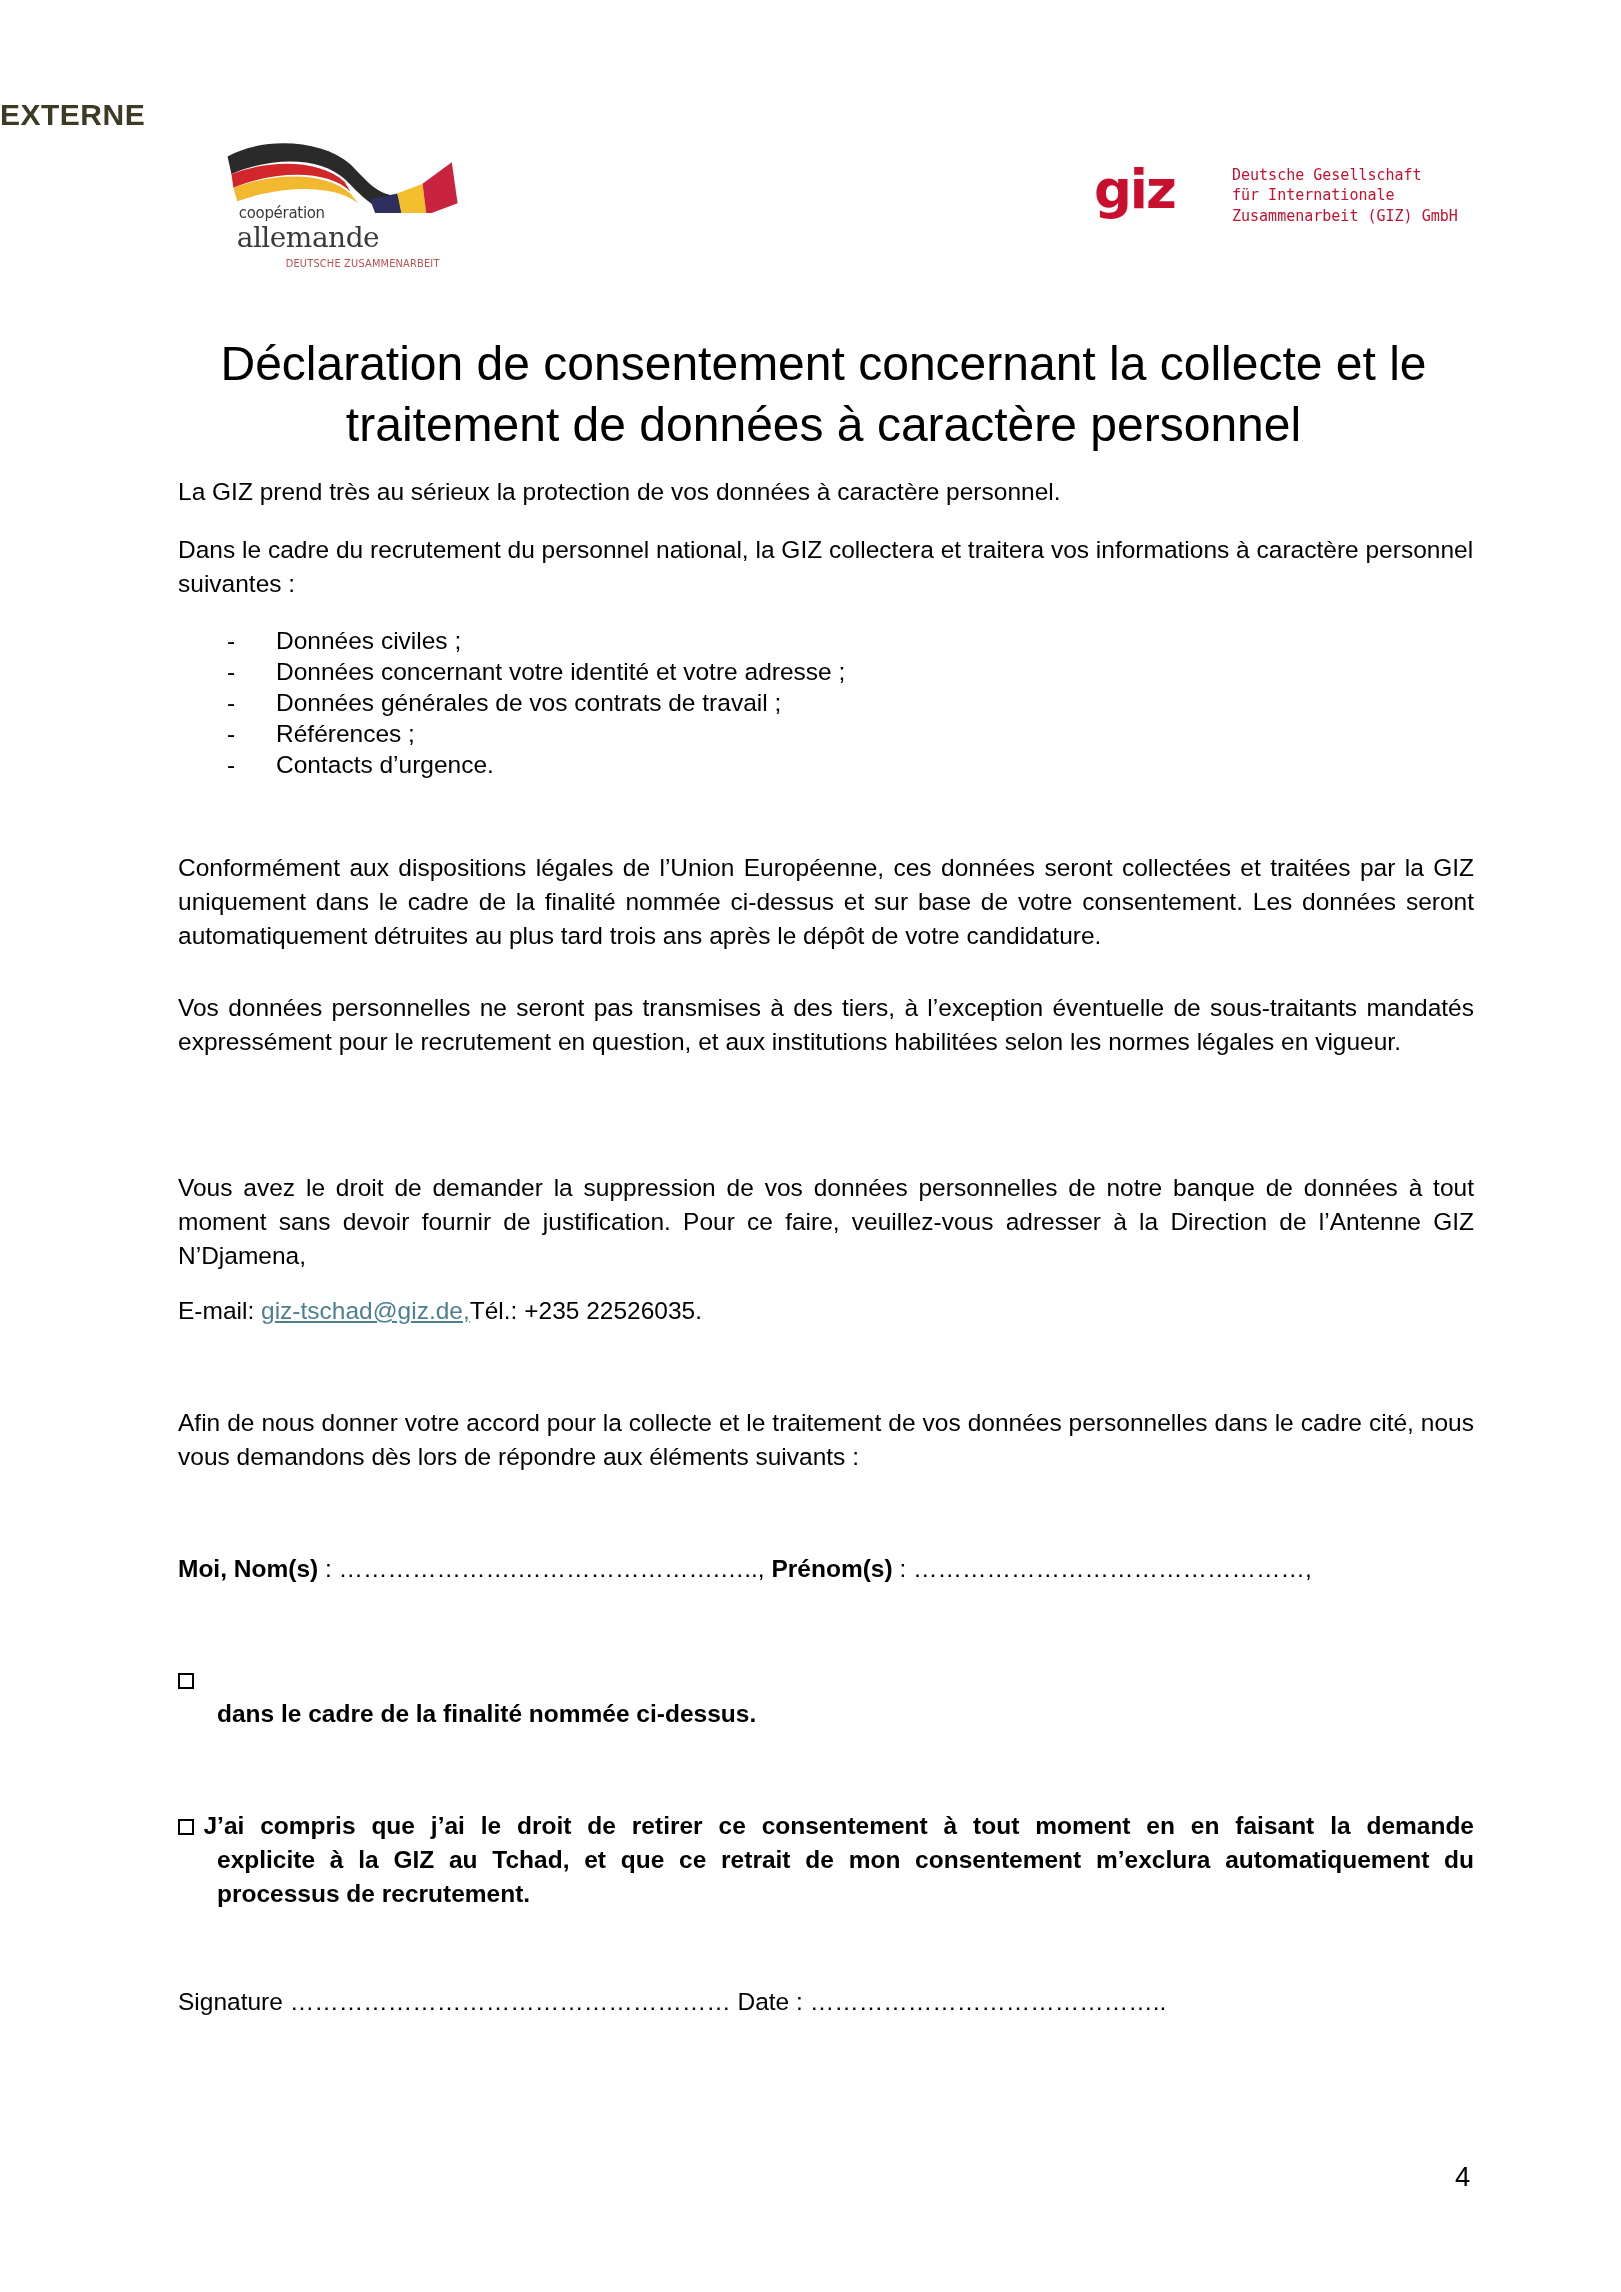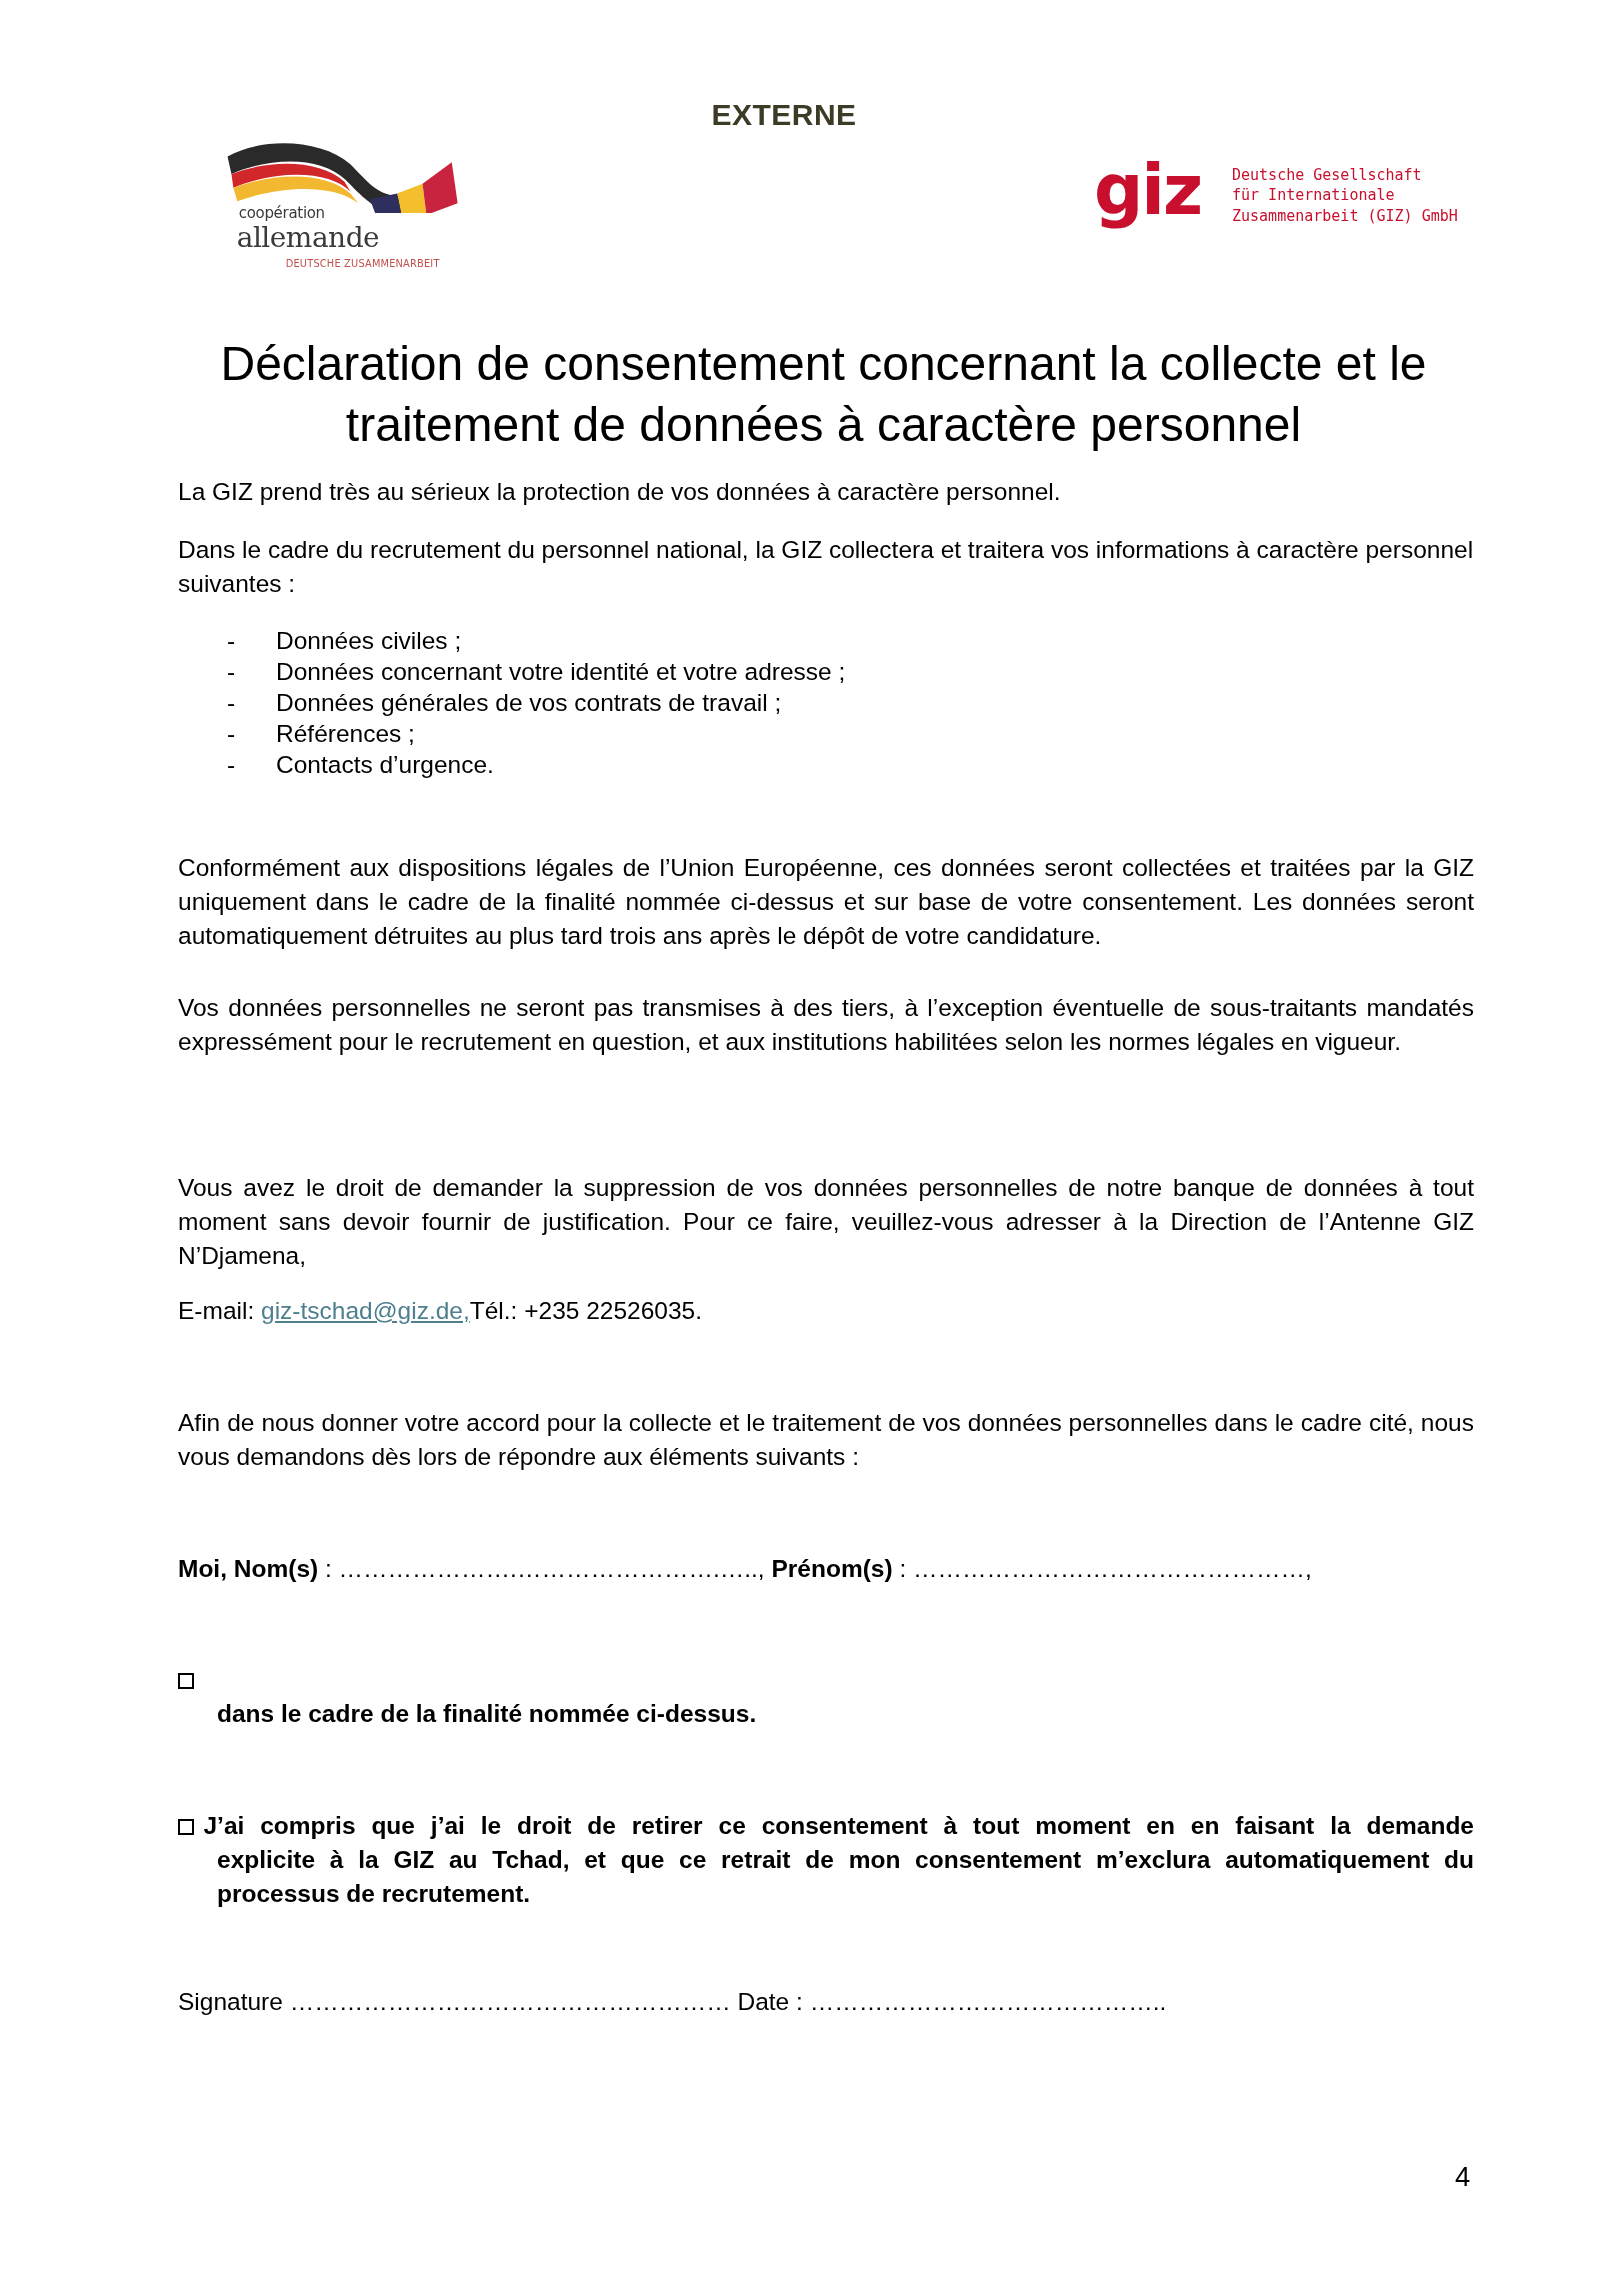--- a/index.html
+++ b/index.html
@@ -1,41 +1,41 @@
 <!DOCTYPE html>
 <html><head>
 <meta charset="utf-8">
 <style>
   html, body { margin: 0; padding: 0; background: #ffffff; }
   body {
     width: 1621px; height: 2293px; position: relative; overflow: hidden;
     font-family: "Liberation Sans", sans-serif; color: #000;
   }
   .externe {
-    position: absolute; top: 98px; left: 0; width: 1568px; text-align: center;
+    position: absolute; top: 98px; left: 0; width: 1568px; 
     font-weight: bold; font-size: 30px; color: #3d3a26; letter-spacing: 0.5px;
   }
   .logo-coop { position: absolute; left: 223px; top: 135px; width: 245px; height: 137px; }
   .logo-coop .ribbon { position: absolute; left: 0; top: 0; }
   .coop-line1 {
     position: absolute; left: 15.7px; top: 69px; font-family: "DejaVu Sans", sans-serif;
     font-size: 15px; color: #3a3a3a; letter-spacing: -0.3px;
   }
   .coop-line2 {
     position: absolute; left: 13.7px; top: 86px; font-family: "DejaVu Serif", serif;
     font-size: 28px; color: #3a3a3a; letter-spacing: -0.5px;
   }
   .coop-line3 {
     position: absolute; left: 15.7px; top: 123px; font-family: "DejaVu Sans", sans-serif;
     font-size: 9.8px; color: #c0504d; letter-spacing: 0.2px; padding-left: 47px;
   }
   .logo-giz { position: absolute; left: 1088px; top: 147px; width: 412px; height: 108px; }
   .giz-mark {
     position: absolute; left: 5.9px; top: 2px; font-family: "DejaVu Sans", sans-serif;
-    font-weight: bold; font-size: 69px; color: #c8102e; letter-spacing: -2px; line-height: 82px;
+    font-weight: bold; font-size: 53px; color: #c8102e; letter-spacing: -2px; line-height: 82px;
   }
   .giz-text {
     position: absolute; left: 144px; top: 17.6px; font-family: "DejaVu Sans Mono", monospace;
     font-size: 15px; color: #c8102e; line-height: 20.6px;
   }
   .title {
     position: absolute; top: 333px; left: 147px; width: 1353px; text-align: center;
     font-size: 48px; line-height: 61px; font-weight: normal;
   }
   .body { position: absolute; left: 178px; width: 1296px; font-size: 24.5px; line-height: 34px; }

